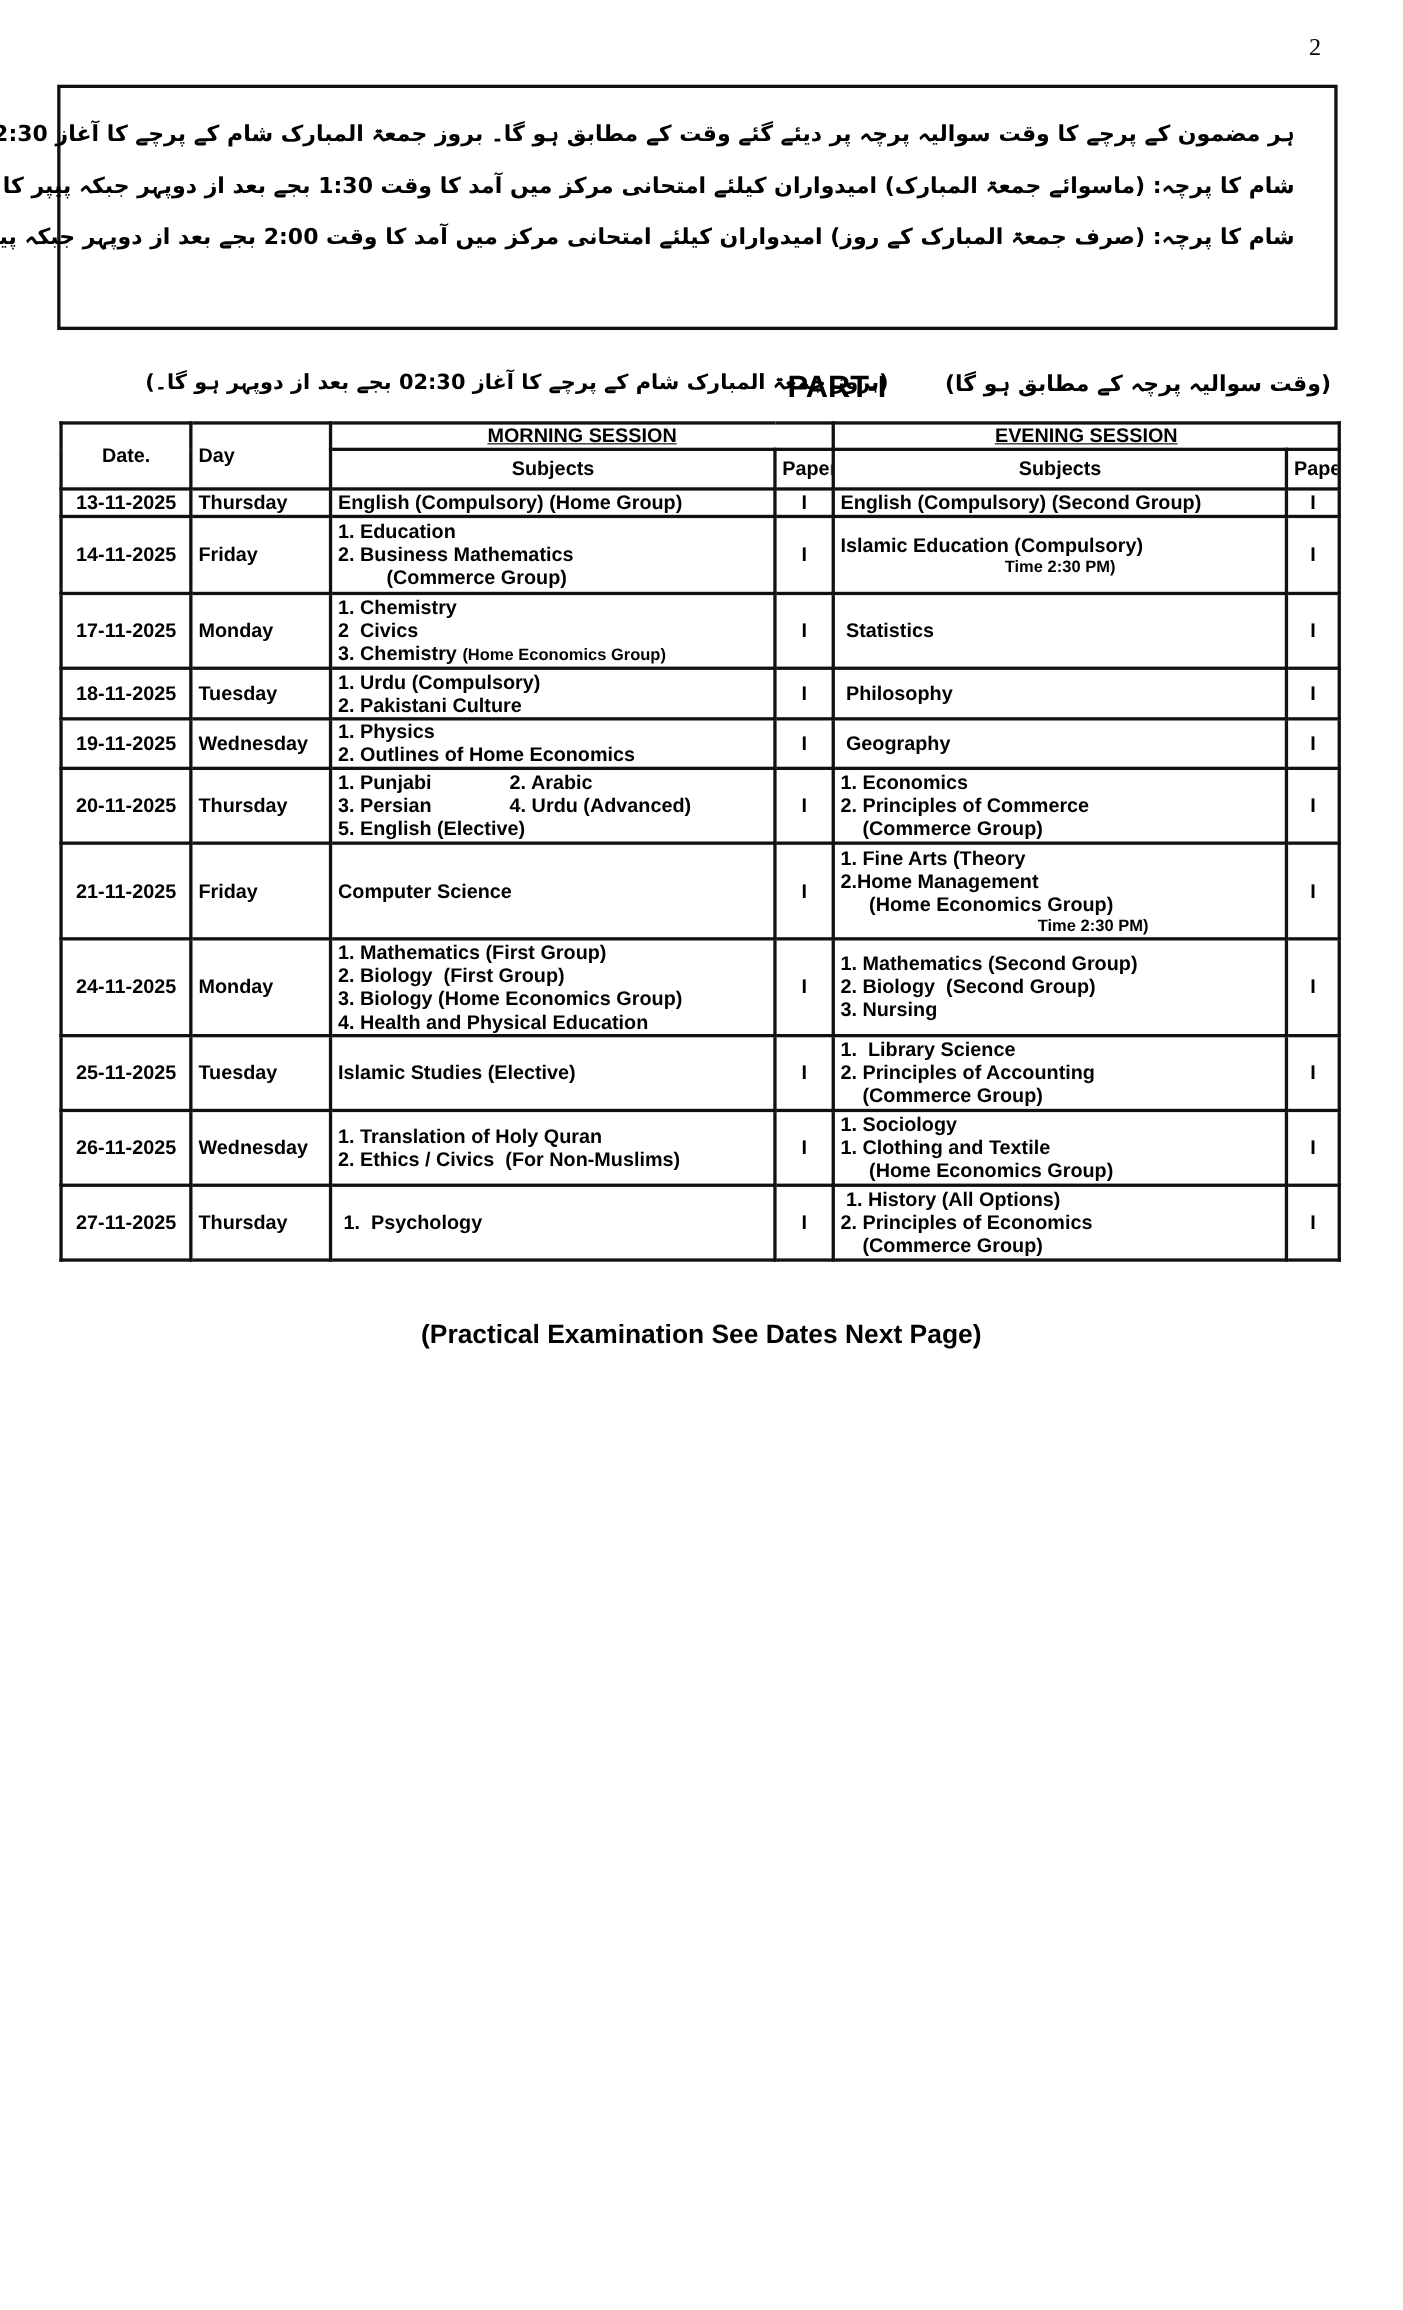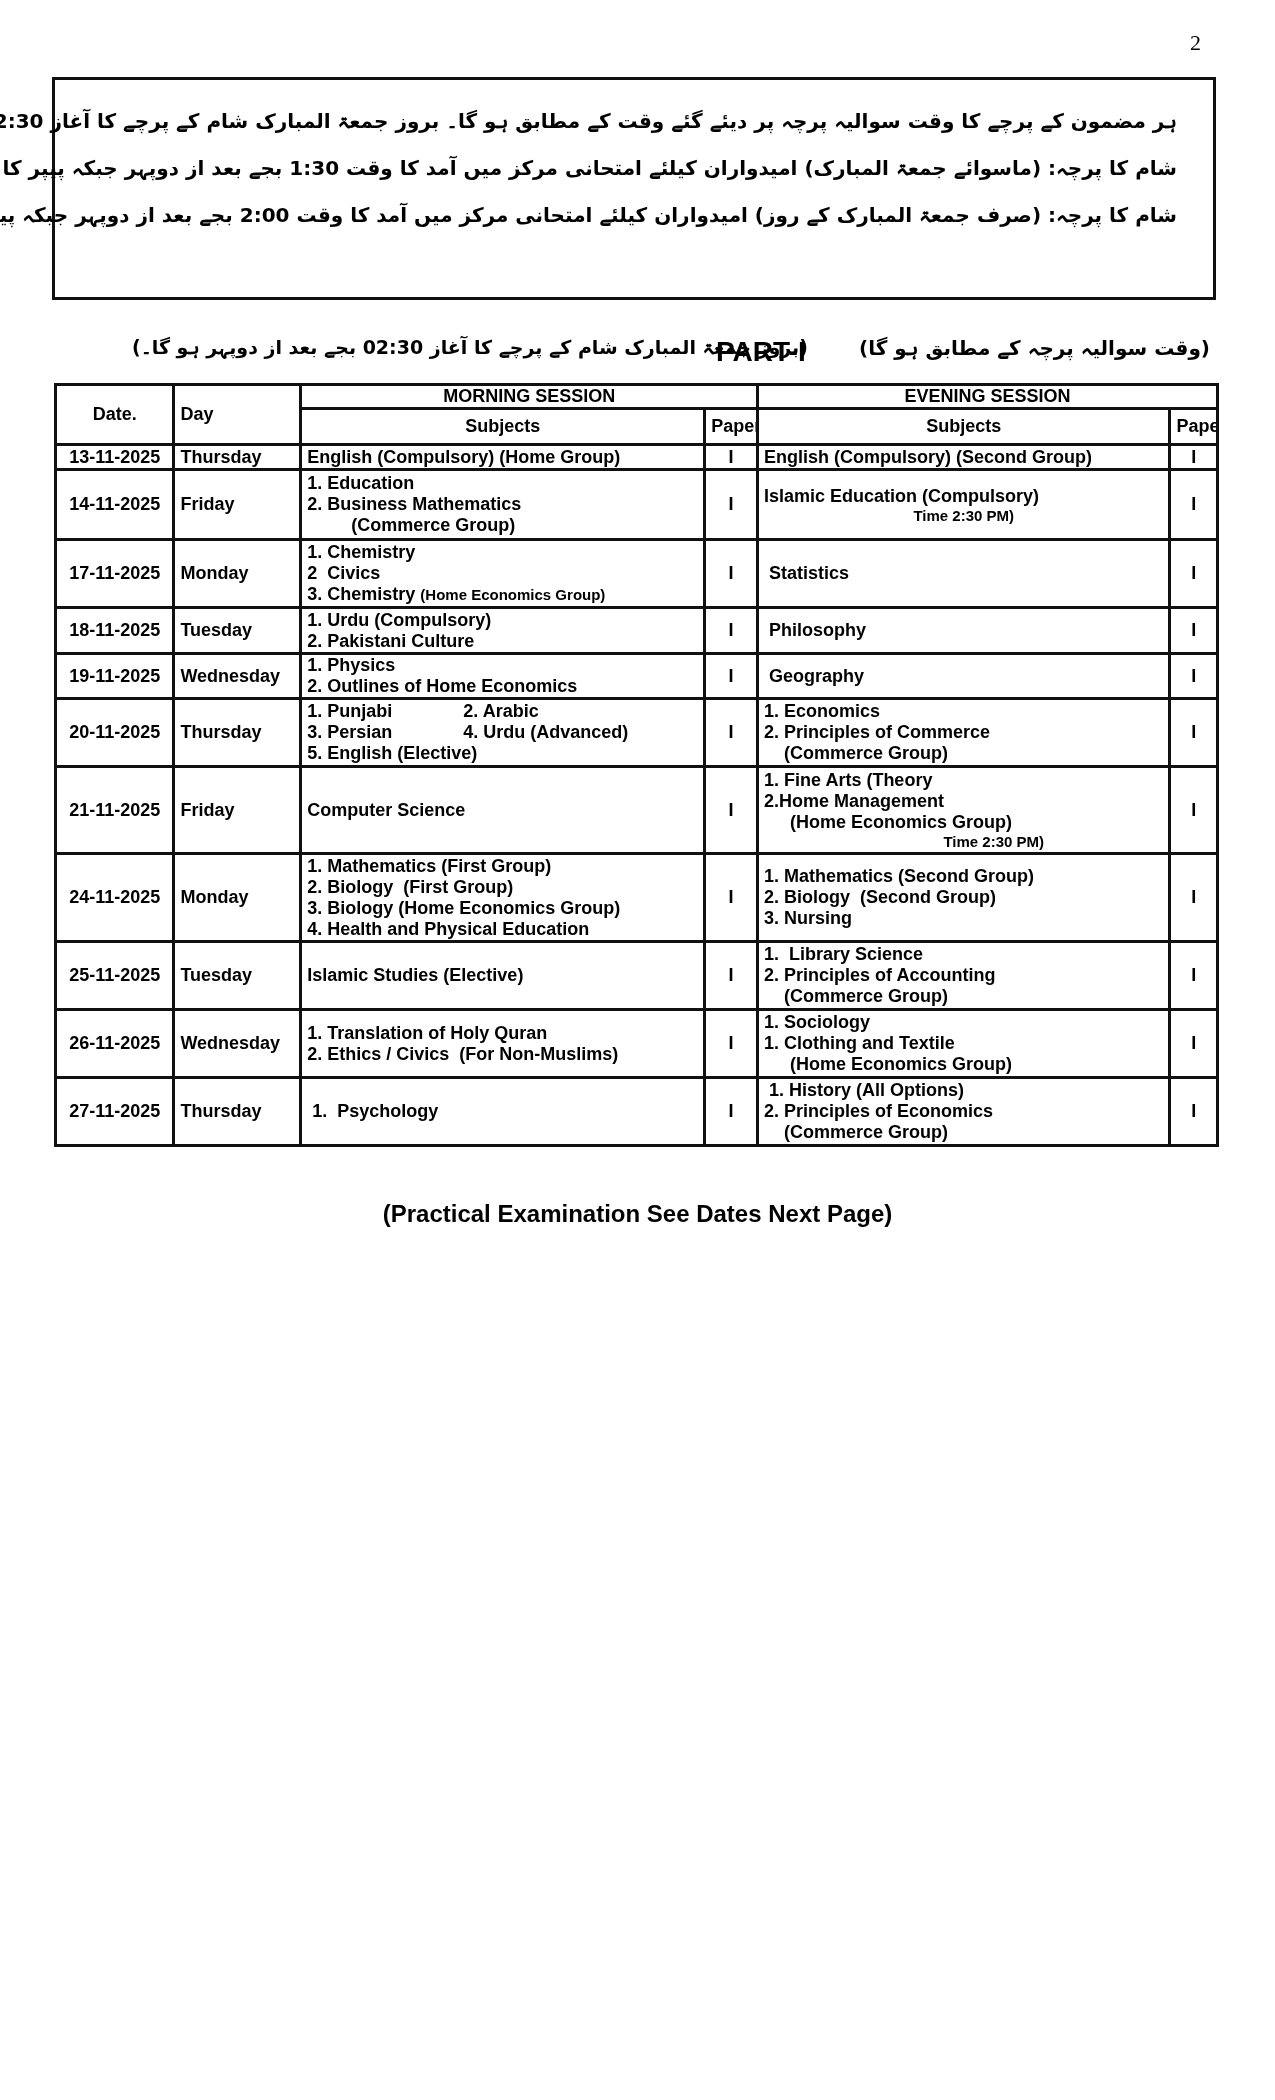--- a/index.html
+++ b/index.html
@@ -12,21 +12,21 @@
   .title-left { position: absolute; left: 80px; top: 2px; direction: rtl; font-family: "DejaVu Sans", sans-serif; font-weight: bold; font-size: 19px; white-space: nowrap; }
   .title-center { position: absolute; left: 664px; top: 2px; font-weight: bold; font-size: 28px; }
   table.sched { position: absolute; left: 54px; top: 383px; border-collapse: collapse; table-layout: fixed; width: 1165px; }
   table.sched td, table.sched th { border: 3px solid #111; padding: 0 5px; font-weight: bold; font-size: 18px; line-height: 21px; vertical-align: middle; overflow: hidden; }
   .c-date { width: 112px; text-align: center; }
   .c-day { width: 120px; text-align: left; }
   .c-msub { width: 382px; text-align: left; }
   .c-mpap { width: 50px; text-align: center; }
   .c-esub { width: 390px; text-align: left; }
   .c-epap { width: 45px; text-align: center; }
-  th.session { font-size: 15px; height: 20px; text-align: center; }
+  th.session { font-size: 15px; height: 20px; text-align: center; text-decoration: underline; }
   th.hdr { font-size: 19px; }
   th.sub-hdr { font-size: 20px; height: 33px; vertical-align: bottom; text-align: center; }
   th.pap-hdr { font-size: 15px; vertical-align: bottom; padding-bottom: 2px; text-align: center; }
   .line { display: block; white-space: pre; }
   .small { font-size: 15px; }
   .time-note { display: block; text-align: center; font-size: 15px; line-height: 17px; }
   .indent { padding-left: 44px; }
   .indent-s { padding-left: 20px; }
   .footer-note { position: absolute; left: 0; width: 1275px; top: 1200px; text-align: center; font-weight: bold; font-size: 24px; }
   .two-col { display: flex; }

